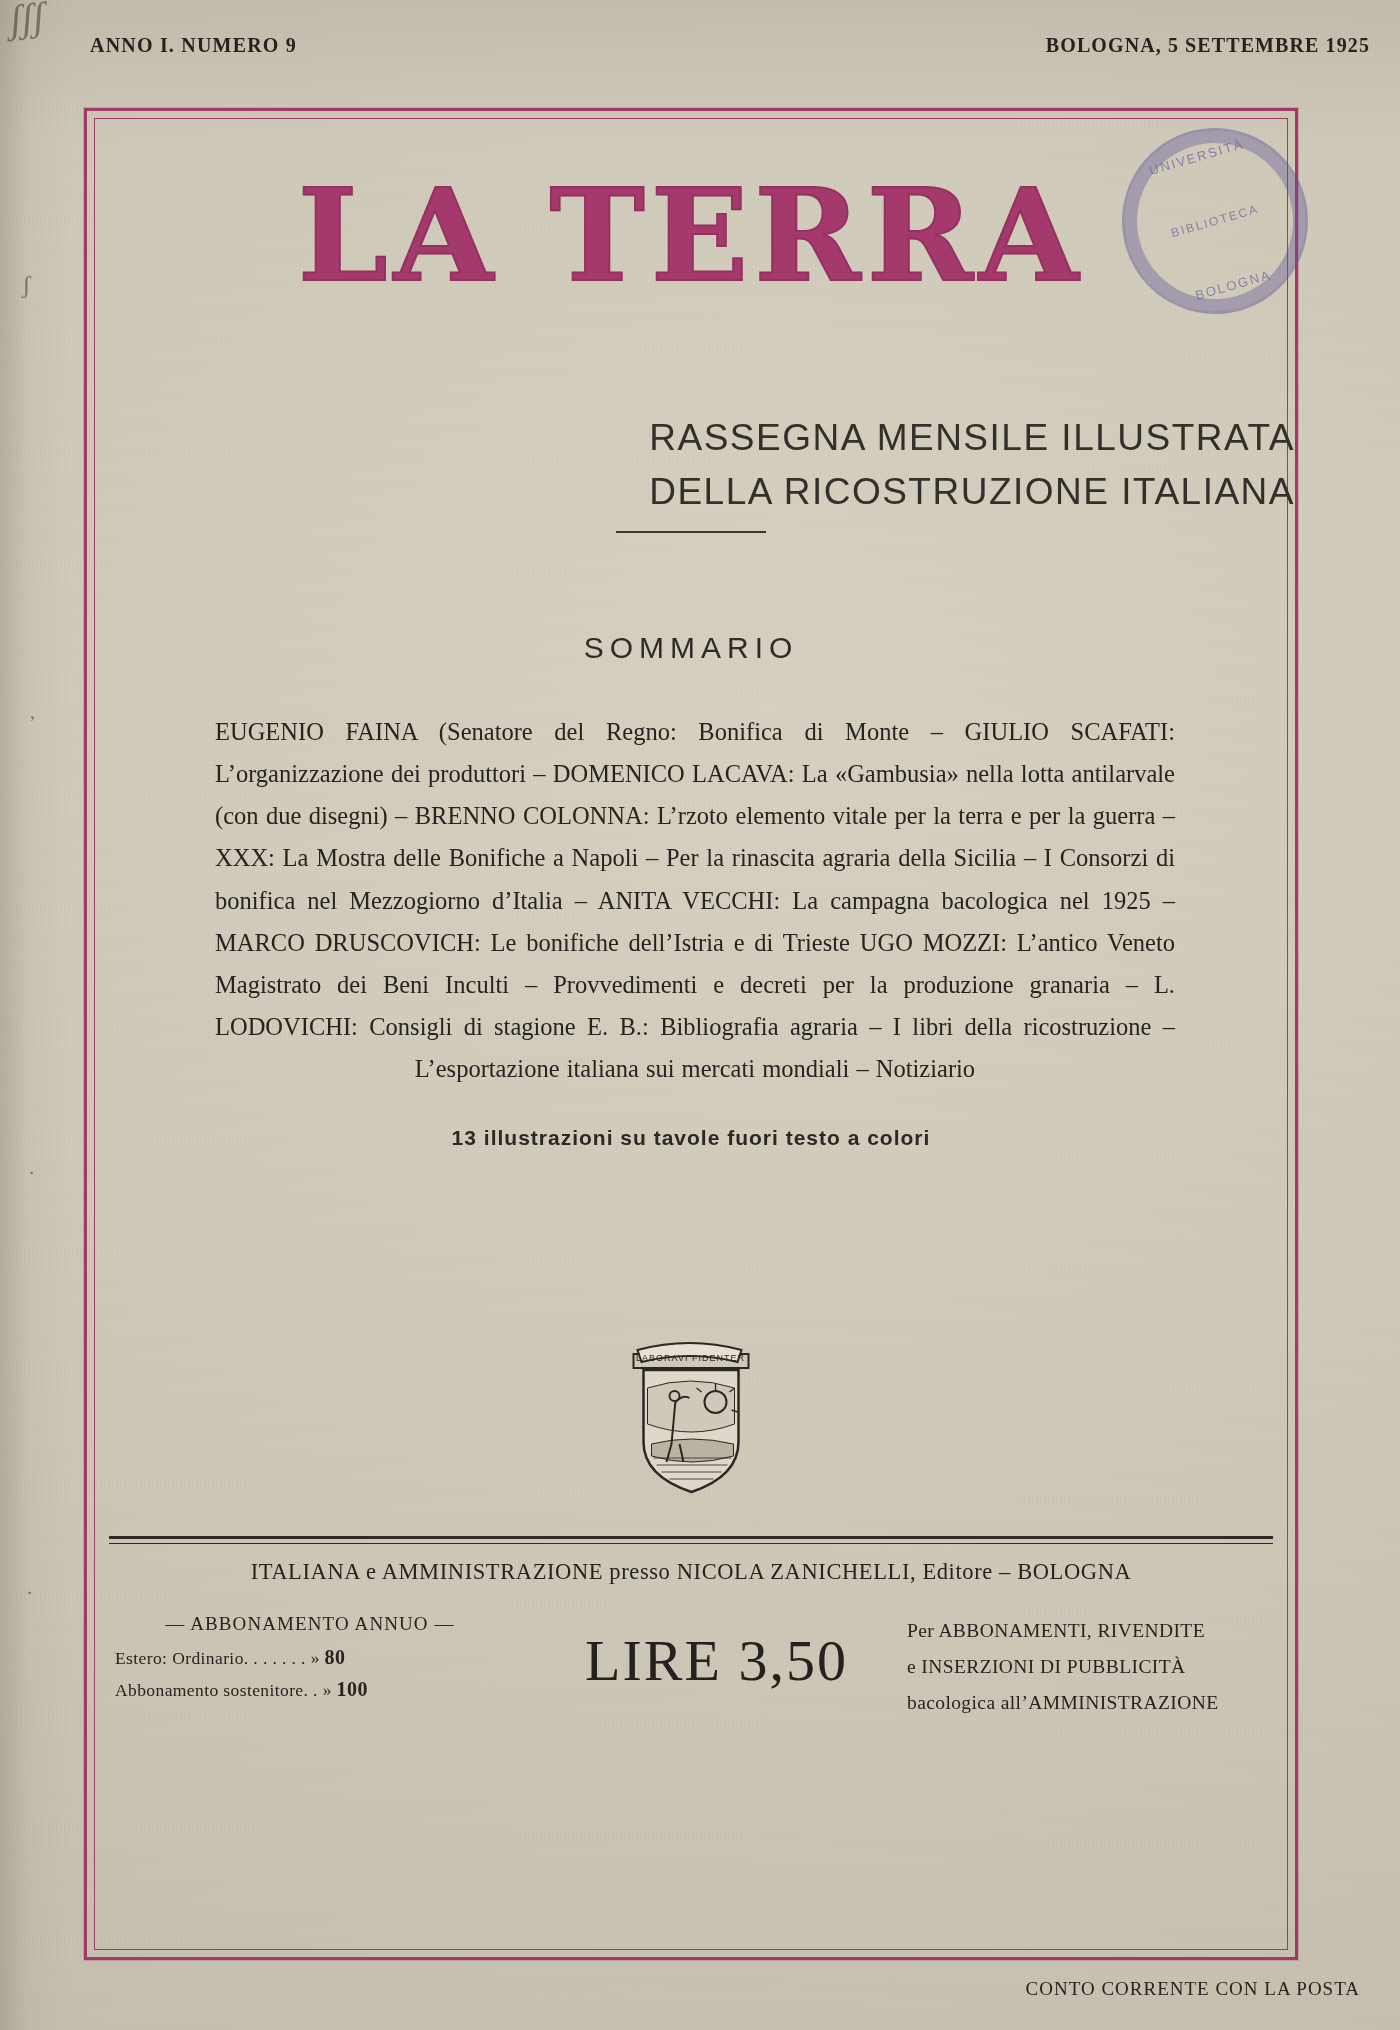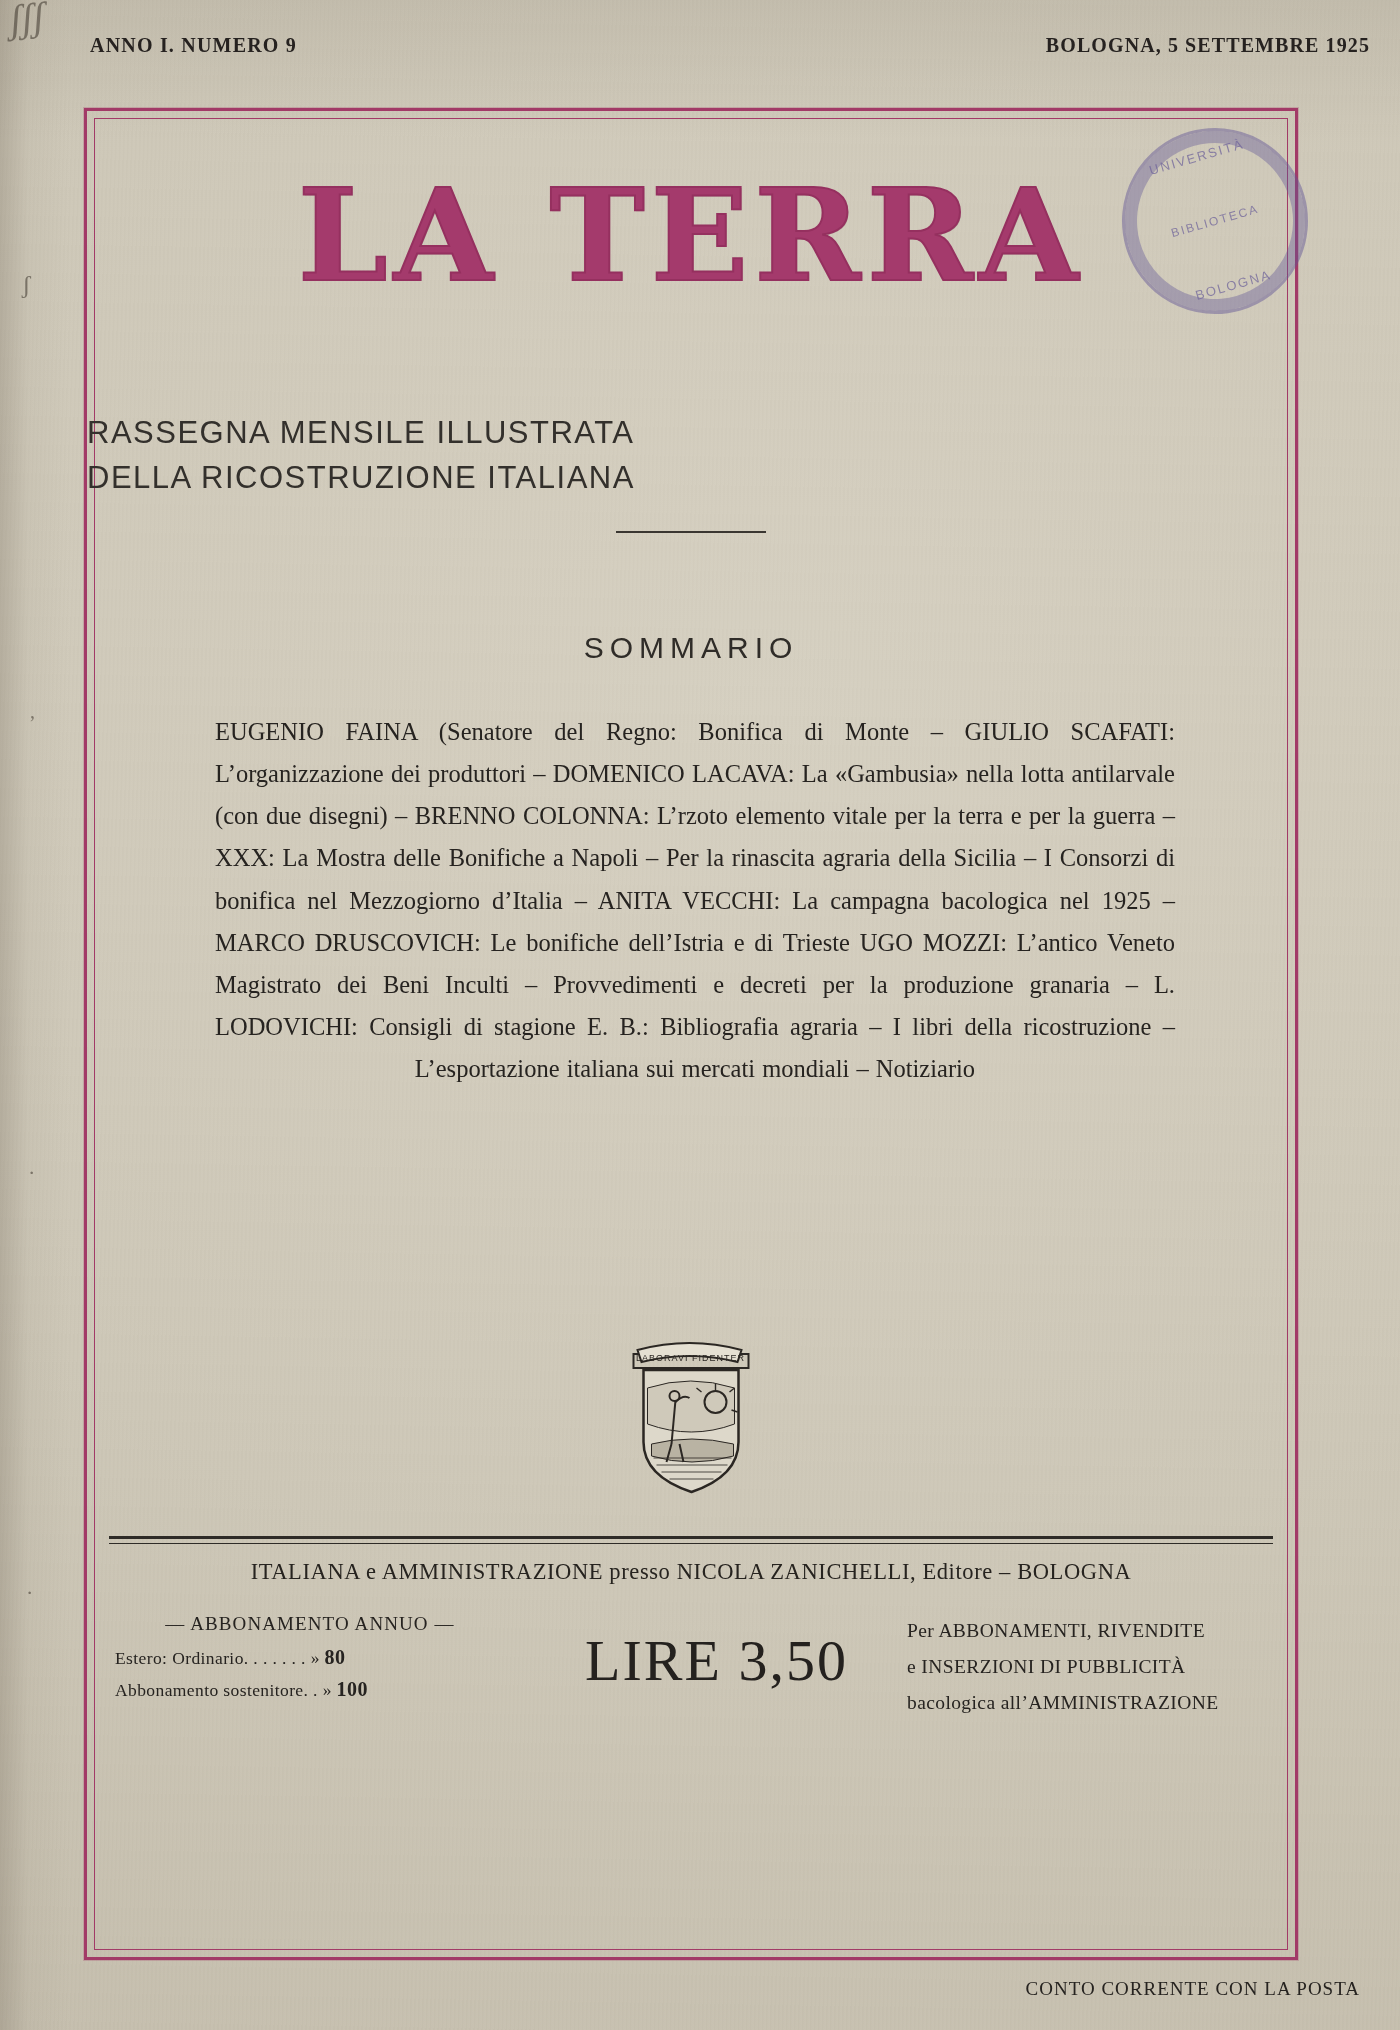--- a/index.html
+++ b/index.html
@@ -72,23 +72,23 @@
     letter-spacing: 6px;
     color: #a43a6c;
     text-shadow: 1px 1px 0 rgba(80,20,50,0.25);
     -webkit-text-stroke: 2px #95305f;
   }
 
   .subtitle {
     position: absolute;
     left: 0; right: 0;
     top: 300px;
-    text-align: left;
+    text-align: right;
     font-family: "Liberation Sans", sans-serif;
-    font-size: 31px;
+    font-size: 37px;
     line-height: 1.45;
     letter-spacing: 1.5px;
     color: #33302c;
   }
   .rule-short {
     position: absolute;
     left: 50%;
     transform: translateX(-50%);
     top: 420px;
     width: 150px;
@@ -287,20 +287,21 @@
       <div>RASSEGNA MENSILE ILLUSTRATA</div>
       <div>DELLA RICOSTRUZIONE ITALIANA</div>
     </div>
 
     <div class="rule-short"></div>
 
     <div class="sommario">SOMMARIO</div>
 
     <div class="toc">EUGENIO FAINA (Senatore del Regno: Bonifica di Monte – GIULIO SCAFATI: L’organizzazione dei produttori – DOMENICO LACAVA: La «Gambusia» nella lotta antilarvale (con due disegni) – BRENNO COLONNA: L’rzoto elemento vitale per la terra e per la guerra – XXX: La Mostra delle Bonifiche a Napoli – Per la rinascita agraria della Sicilia – I Consorzi di bonifica nel Mezzogiorno d’Italia – ANITA VECCHI: La campagna bacologica nel 1925 – MARCO DRUSCOVICH: Le bonifiche dell’Istria e di Trieste UGO MOZZI: L’antico Veneto Magistrato dei Beni Inculti – Provvedimenti e decreti per la produzione granaria – L. LODOVICHI: Consigli di stagione E. B.: Bibliografia agraria – I libri della ricostruzione – L’esportazione italiana sui mercati mondiali – Notiziario</div>
 
+    <div class="illustr-note">13 illustrazioni su tavole fuori testo a colori</div>
 
     <div class="emblem">
       <svg viewBox="0 0 175 175" width="175" height="175" aria-hidden="true">
         <path d="M30 28 h115 v14 h-115 z" fill="none" stroke="#2b2723" stroke-width="2"></path>
         <path d="M34 24 q52 -14 104 0 l-4 12 q-48 -12 -96 0 z" fill="#e5e0d2" stroke="#2b2723" stroke-width="2"></path>
         <text x="87" y="35" font-family="Liberation Sans, sans-serif" font-size="9" text-anchor="middle" fill="#2b2723" letter-spacing="1">LABORAVI FIDENTER</text>
         <path d="M40 44 h95 v72 q0 34 -47 50 q-48 -16 -48 -50 z" fill="#ddd8ca" stroke="#2b2723" stroke-width="2.5"></path>
         <path d="M44 62 q43 -14 87 0 v36 q-43 16 -87 0 z" fill="#cfc9ba" stroke="#2b2723" stroke-width="1"></path>
         <circle cx="112" cy="76" r="11" fill="none" stroke="#2b2723" stroke-width="2"></circle>
         <g stroke="#2b2723" stroke-width="1.4">

